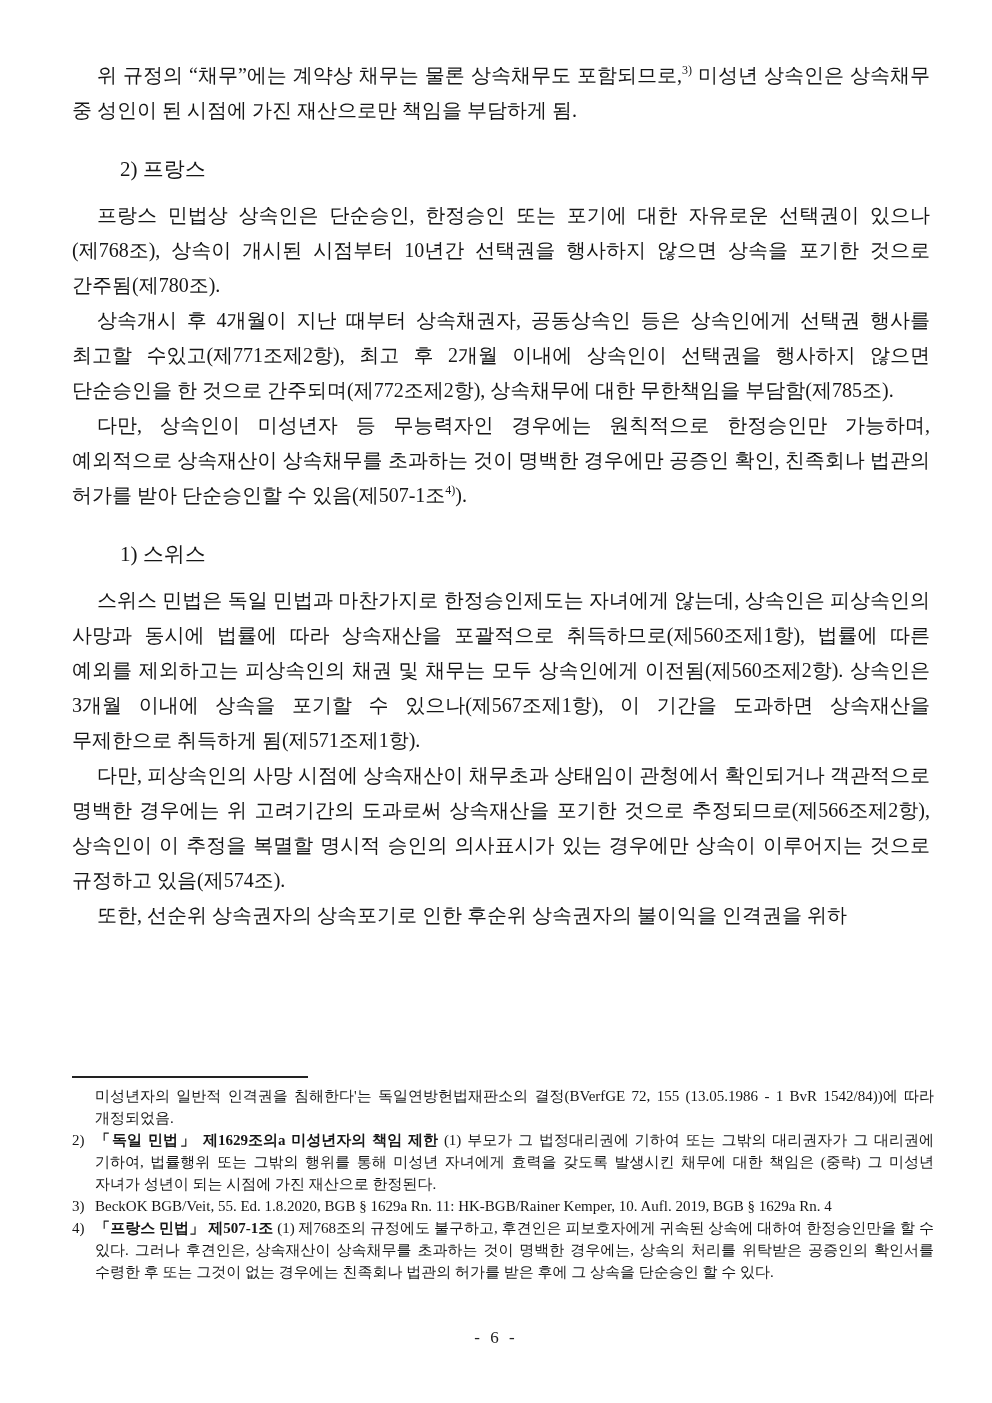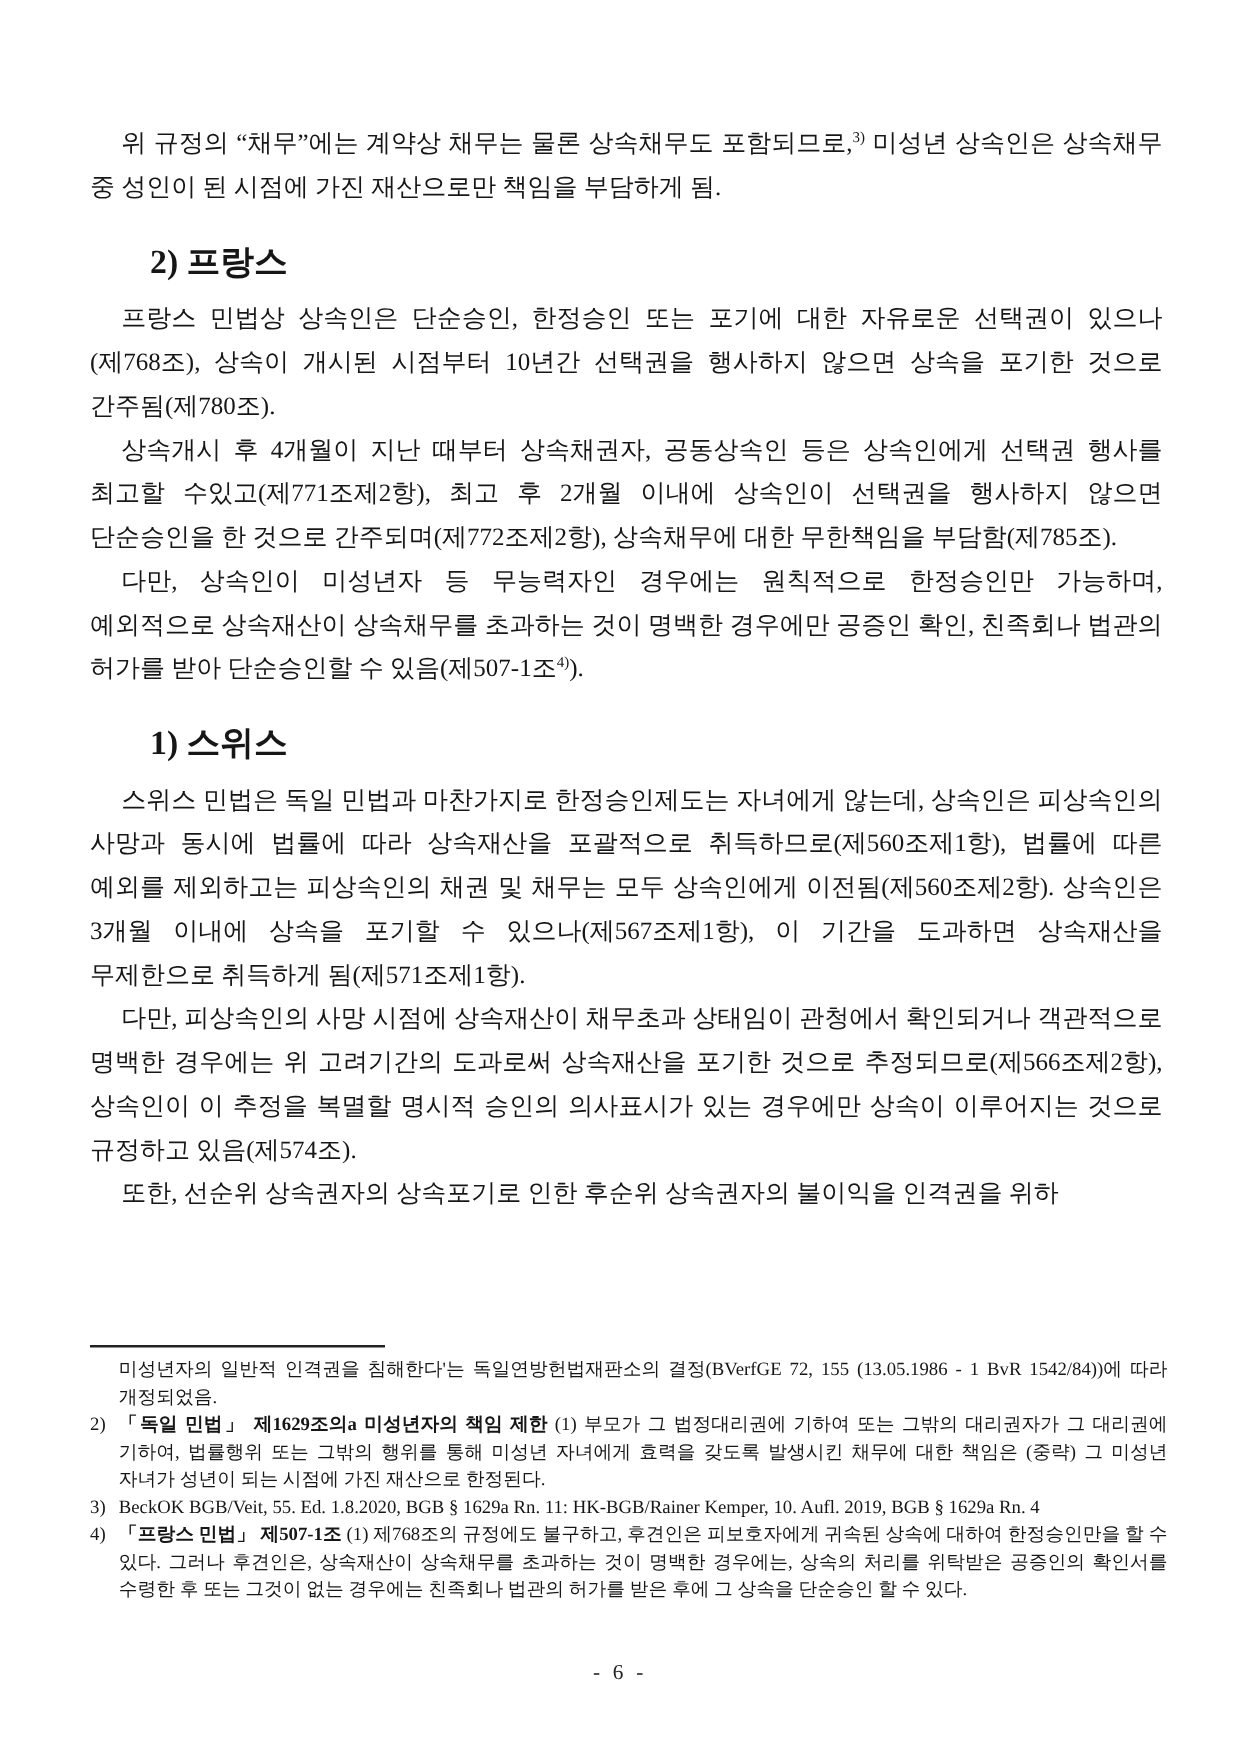--- a/index.html
+++ b/index.html
@@ -13,38 +13,38 @@
     color: #161616;
     font-family: "Liberation Serif", "DejaVu Serif", serif;
     position: relative;
     overflow: hidden;
   }
   .page {
     position: relative;
     width: 992px;
     height: 1403px;
     box-sizing: border-box;
-    padding: 98px 62px 0 72px;
+    padding: 58px 62px 0 72px;
     background: #ffffff;
   }
   
   .main-text p.body-para {
     margin: 0;
     font-size: 20px;
     line-height: 35px;
     text-align: justify;
     text-indent: 25px;
     word-break: keep-all;
     overflow-wrap: break-word;
   }
   .main-text h3.section-heading {
     margin: 24px 0 11px 0;
     padding-left: 48px;
-    font-size: 27px;
-    font-weight: bold;
+    font-size: 21px;
+    font-weight: normal;
     line-height: 35px;
   }
   sup.fn-ref {
     font-size: 12px;
     line-height: 0;
     vertical-align: super;
   }
   
   .footnote-area {
     position: absolute;

